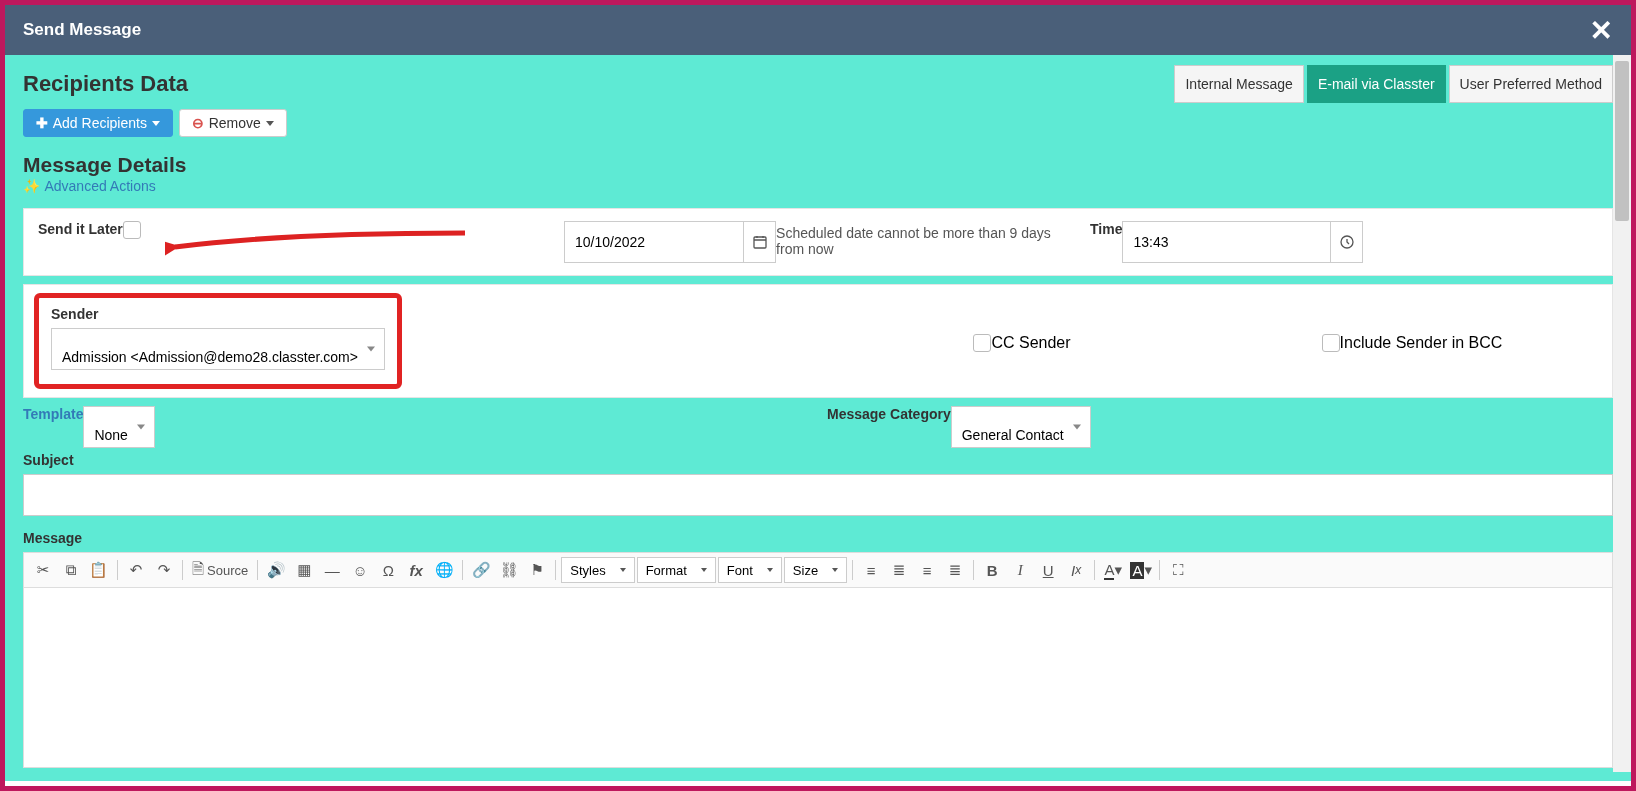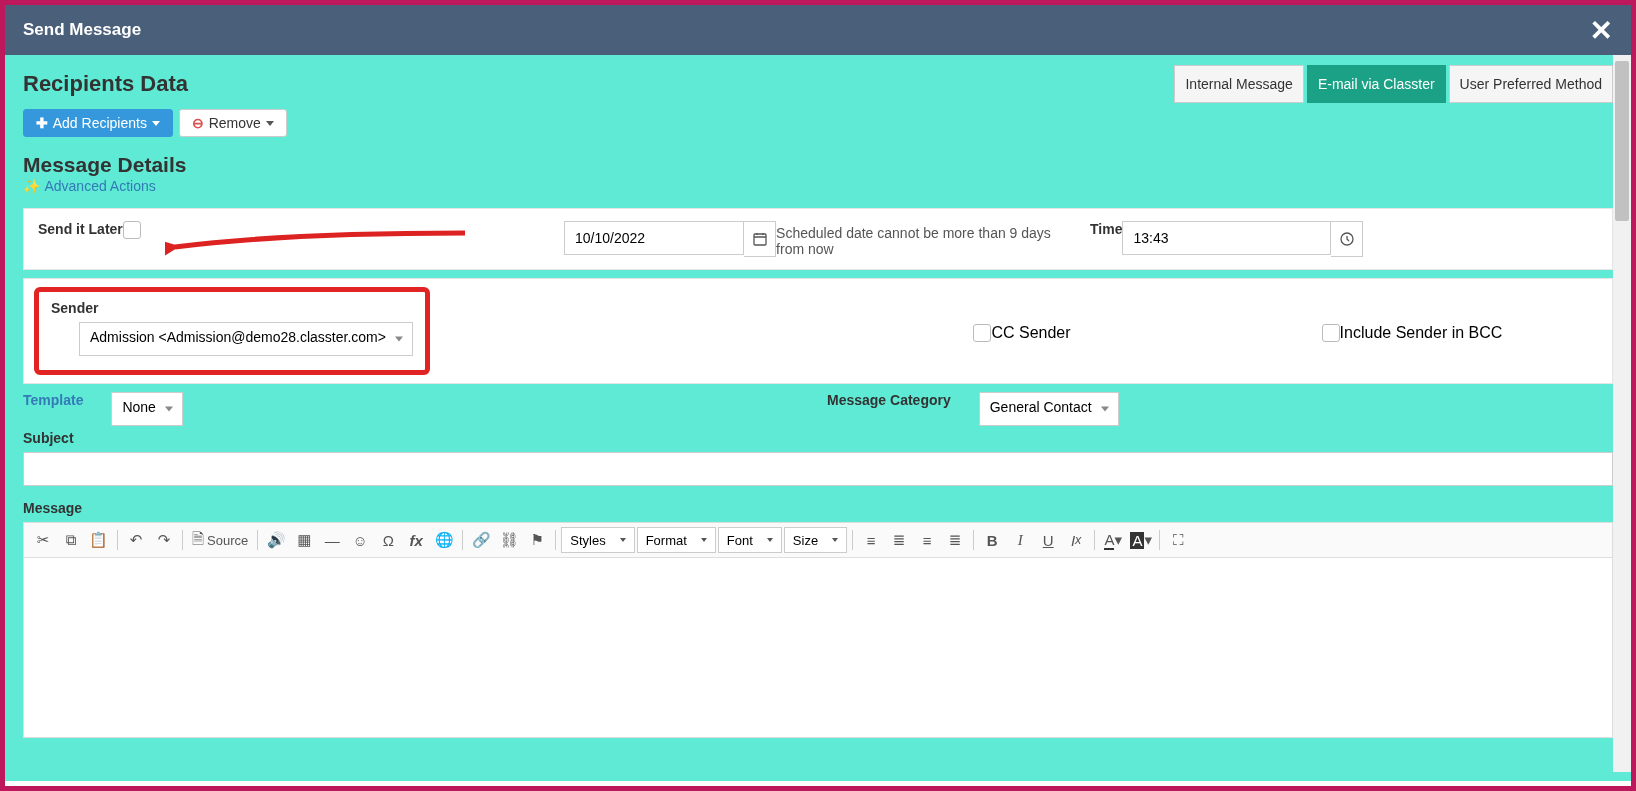--- a/index.html
+++ b/index.html
@@ -25,24 +25,24 @@
   .panel{background:#fff;border:1px solid #e5e5e5;margin:8px 0;}
   .panel-body{padding:12px 14px;}
   .row{display:flex;gap:18px;}
   .col{flex:1;display:flex;flex-direction:row;}
   .col-third{flex:1;}
   label.field-lbl{font-size:14px;font-weight:600;color:#333;margin-bottom:6px;display:block;}
   label.field-lbl.blue{color:#337ab7;}
   .checkbox-wrap{display:flex;align-items:center;margin-top:4px;}
   .chk{width:18px;height:18px;border:1px solid #bbb;border-radius:3px;background:#fff;cursor:pointer;}
   .input-group{display:flex;}
-  .form-control{border:1px solid #ccc;padding:6px 10px;font-size:14px;background:#fff;width:100%;height:34px;}
+  .form-control{border:1px solid #ccc;padding:20px 10px;font-size:14px;background:#fff;width:100%;height:34px;}
   .input-addon{border:1px solid #ccc;border-left:none;background:#fff;width:38px;display:flex;align-items:center;justify-content:center;cursor:pointer;}
   .help-text{font-size:14px;color:#555;margin-top:4px;}
-  .select-wrap{position:relative;margin-left:28px;}
+  .select-wrap{position:relative;}
   .select-wrap .form-control{padding-right:26px;}
   .select-caret{position:absolute;right:10px;top:50%;transform:translateY(-50%);pointer-events:none;width:0;height:0;border-left:4px solid transparent;border-right:4px solid transparent;border-top:5px solid #888;}
   .highlight-box{border:5px solid #e12323;border-radius:6px;padding:8px 12px 14px 12px;margin:-4px -4px -4px -4px;}
   .arrow-svg{position:absolute;left:160px;top:170px;pointer-events:none;}
   .toolbar{background:#fafafa;border:1px solid #ddd;padding:4px 6px;display:flex;align-items:center;gap:2px;flex-wrap:wrap;}
   .tb-btn{width:26px;height:26px;display:flex;align-items:center;justify-content:center;color:#555;font-size:15px;cursor:pointer;border-radius:2px;}
   .tb-sep{width:1px;height:20px;background:#ccc;margin:0 3px;}
   .tb-combo{border:1px solid #ccc;background:#fff;height:26px;padding:0 8px;font-size:13px;display:flex;align-items:center;gap:14px;cursor:pointer;}
   .tb-combo .sc{width:0;height:0;border-left:3px solid transparent;border-right:3px solid transparent;border-top:4px solid #555;}
   .editor-area{background:#fff;border:1px solid #ddd;border-top:none;height:180px;}

